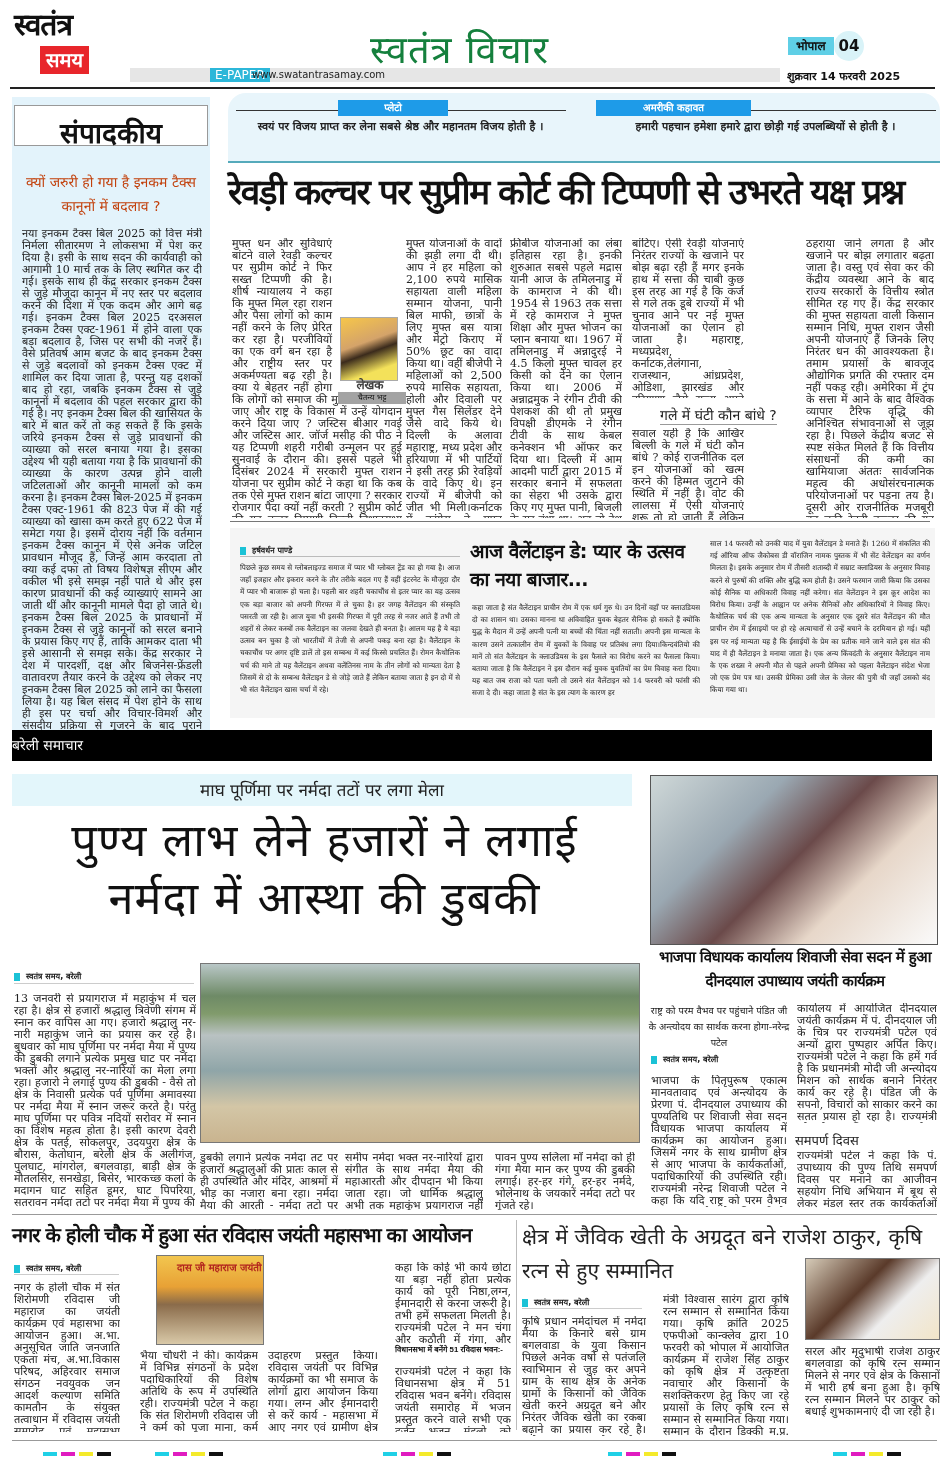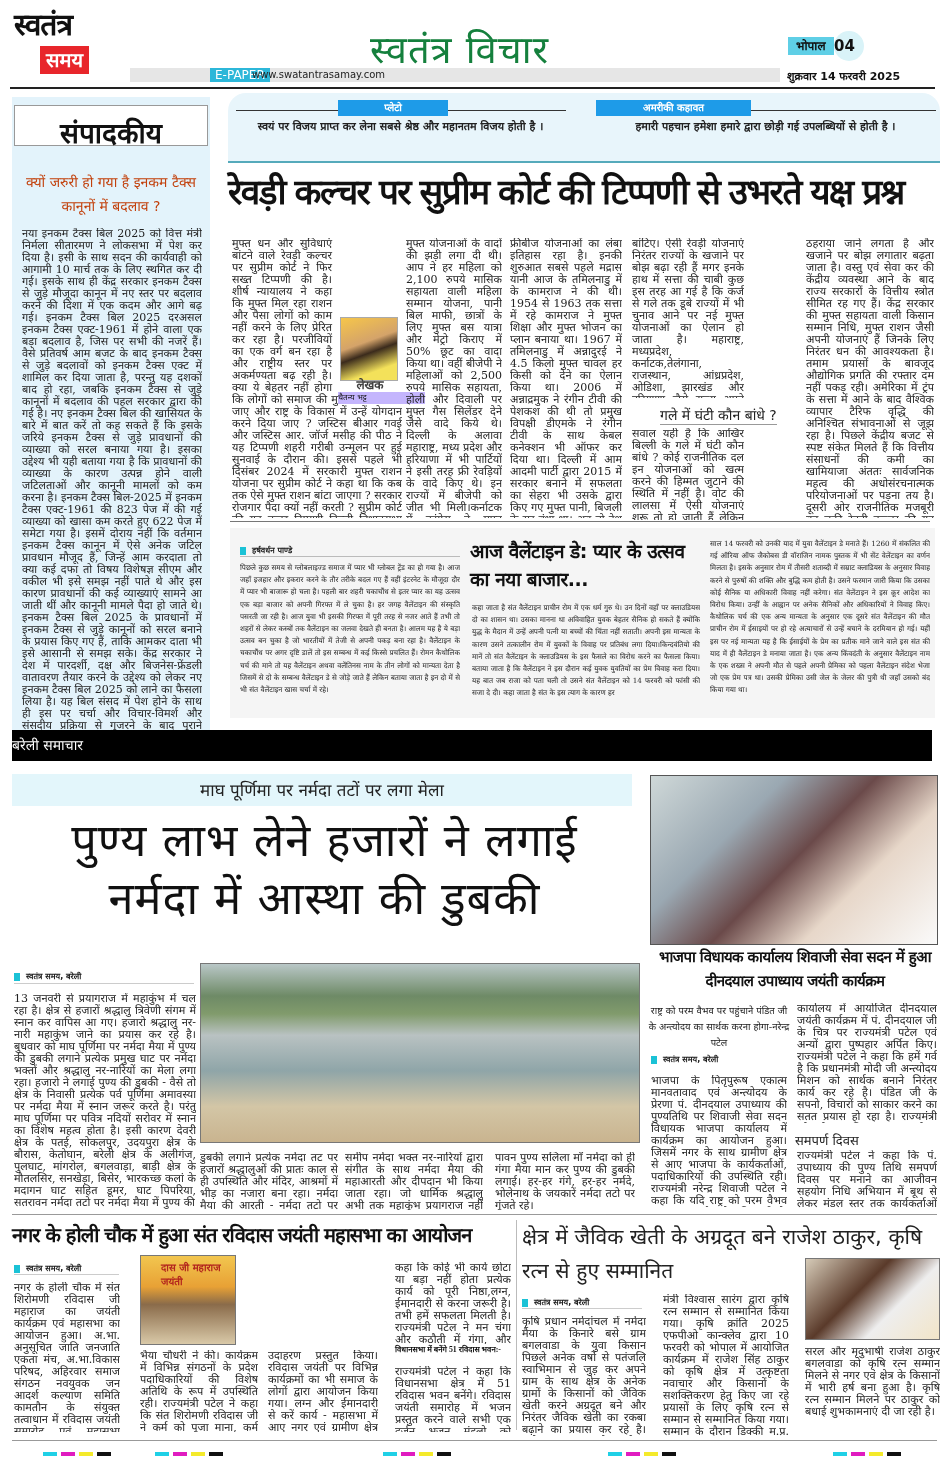--- a/index.html
+++ b/index.html
@@ -8,61 +8,61 @@
 p.txt{font-family:"DejaVu Serif",serif;font-size:11px;line-height:12px;text-align:justify;color:#222;overflow:hidden}
 
 #logo{left:14px;top:8px;width:82px;height:70px}
 #logo .l1{font-family:"DejaVu Sans",sans-serif;font-weight:bold;font-size:30px;line-height:34px;letter-spacing:-1px}
 #logo .l2{position:absolute;left:26px;top:38px;background:#e8262b;color:#fff;font-weight:bold;font-size:20px;line-height:28px;padding:0 6px}
 #mast-title{left:370px;top:22px;font-size:38px;color:#15803d;letter-spacing:1px}
 #epaper-bar{left:130px;top:68px;width:650px;height:14px;background:#e6e6e6}
 #epaper{left:210px;top:68px;background:#2cb7d9;color:#fff;font-size:12px;line-height:14px;padding:0 5px}
 #site{left:252px;top:68px;font-size:10px;line-height:14px;color:#222}
 #city{left:788px;top:37px;background:#5fcfe6;font-size:12px;font-weight:bold;padding:2px 8px;line-height:14px}
-#page-no{left:834px;top:31px;width:30px;height:30px;border-radius:15px;background:#d9f3f8;font-weight:bold;font-size:15px;text-align:left;line-height:30px}
+#page-no{left:834px;top:31px;width:30px;height:30px;border-radius:15px;background:#d9f3f8;font-weight:bold;font-size:15px;text-align:center;line-height:30px}
 #date{left:787px;top:68px;font-size:11px;font-weight:bold}
 #mast-rule{left:10px;top:87px;width:925px;height:2px;background:#222}
 
 #ed-panel{left:12px;top:97px;width:198px;height:640px;background:#e3f3fb}
 #ed-title-box{left:14px;top:105px;width:194px;height:41px;background:#fff;border:1px solid #999}
 #ed-title{width:100%;text-align:center;font-size:28px;font-weight:bold;line-height:55px}
 #ed-sub{left:14px;top:170px;width:194px;text-align:center;font-size:14px;line-height:24px;color:#c2410c}
 #ed-text{left:22px;top:228px;width:180px;height:510px}
 
 #quote-panel{left:228px;top:93px;width:712px;height:70px;background:#e8f5fb;border-radius:18px 18px 0 0;border-bottom:2px solid #5ab;}
 .q-head{position:absolute;background:#1e9be8;color:#fff;font-size:10px;font-weight:bold;text-align:center;line-height:16px}
 .q-line{position:absolute;height:1px;background:#333}
 .q-text{position:absolute;font-size:11px;font-weight:bold;color:#222;text-align:center;line-height:16px}
 
 #rev-head{left:228px;top:168px;width:712px;font-size:35px;font-weight:bold;letter-spacing:-1.5px;line-height:48px;white-space:nowrap;font-family:"DejaVu Sans Condensed","DejaVu Sans",sans-serif}
 .col{position:absolute}
 #writer-photo{left:340px;top:317px;width:58px;height:64px;background:linear-gradient(160deg,#f6c64a 0%,#d4a36a 40%,#3b2b1c 55%,#f3e15a 80%);border:1px solid #aaa}
 #writer-label{left:338px;top:376px;width:64px;text-align:center;font-size:12px;font-weight:bold;color:#404040}
-#writer-name{left:338px;top:392px;width:87px;text-align:left;font-size:8px;background:#c4b5fd;line-height:12px}
+#writer-name{left:338px;top:392px;width:68px;text-align:center;font-size:8px;background:#a3a3a3;line-height:12px}
 #subhead-gale{left:660px;top:405px;font-size:14px;color:#222;border-bottom:1px solid #999}
 .rule{position:absolute;background:#777;height:1px}
 
 #val-panel{left:230px;top:528px;width:705px;height:190px;background:#f5f5f5}
 .byline{position:absolute;font-size:8px;font-weight:bold;color:#222}
 .byline .sq{display:inline-block;width:6px;height:8px;background:#1bc2d6;margin-right:6px;vertical-align:middle}
 #val-head{left:470px;top:537px;width:230px;text-align:left;font-size:19px;font-weight:bold;line-height:28px;letter-spacing:-.5px}
 
 #sec-bar{left:12px;top:730px;width:920px;height:31px;background:#000;color:#fff;text-align:left;font-size:14px;line-height:31px}
 #magh{left:12px;top:774px;width:620px;height:32px;background:#e3f6fb;text-align:center;font-size:17px;line-height:32px;color:#222}
 #narmada-head{left:12px;top:812px;width:625px;text-align:center;font-size:45px;line-height:58px;letter-spacing:1px;color:#111}
 #narmada-photo{left:200px;top:963px;width:440px;height:180px;background:linear-gradient(180deg,#b9c7c7 0%,#6e8a66 18%,#819b6c 28%,#b9c2c2 40%,#8fa5a8 60%,#d3c6a6 80%,#c9b48f 100%);border:1px solid #777}
 #bjp-photo{left:650px;top:775px;width:288px;height:170px;background:linear-gradient(135deg,#cfd8d8 0%,#9aa8b2 30%,#6b4a4a 50%,#e7d7c9 70%,#fafafa 100%);border:1px solid #555}
 #bjp-head{left:650px;top:945px;width:290px;text-align:center;font-size:15px;font-weight:bold;line-height:24px;letter-spacing:-.6px}
 #bjp-deck{left:648px;top:1003px;width:142px;text-align:center;font-size:9.5px;line-height:16px;color:#222}
 #samarpan{left:795px;top:1131px;font-size:13px;color:#222}
 
 #ravi-head{left:12px;top:1220px;width:500px;font-size:20px;font-weight:bold;letter-spacing:-1px;line-height:30px;white-space:nowrap}
 #vsep{left:516px;top:1220px;width:1px;height:210px;background:#bbb}
 #org-head{left:522px;top:1220px;width:420px;font-size:21px;line-height:34px;color:#222}
-#ravi-photo{left:140px;top:1255px;width:96px;height:90px;background:linear-gradient(180deg,#f2c64f 0%,#e8a135 35%,#8a6b4a 55%,#d9c9a8 100%);border:1px solid #777}
+#ravi-photo{left:156px;top:1255px;width:108px;height:90px;background:linear-gradient(180deg,#f2c64f 0%,#e8a135 35%,#8a6b4a 55%,#d9c9a8 100%);border:1px solid #777}
 #org-photo{left:805px;top:1258px;width:135px;height:82px;background:linear-gradient(135deg,#d6cbb8 0%,#5a3a2a 40%,#eee 65%,#f2e5c8 100%);border:1px solid #777}
 .reg{position:absolute;top:1452px;height:4px;width:14px}
 </style>
 </head>
 <body>
 
 <div id="logo" class="abs">
   <div class="l1">स्वतंत्र</div>
   <div class="l2">समय</div>
 </div>
@@ -141,21 +141,21 @@
 <div id="ravi-head" class="abs">नगर के होली चौक में हुआ संत रविदास जयंती महासभा का आयोजन</div>
 <div class="byline" style="left:14px;top:1262px"><span class="sq"></span><span>स्वतंत्र समय, बरेली</span></div>
 <div class="rule" style="left:14px;top:1274px;width:105px;background:#ccc"></div>
 <p class="txt col" style="left:14px;top:1282px;width:106px;height:150px">नगर के होली चौक में संत शिरोमणी रविदास जी महाराज का जयंती कार्यक्रम एवं महासभा का आयोजन हुआ। अ.भा. अनुसूचित जाति जनजाति एकता मंच, अ.भा.विकास परिषद, अहिरवार समाज संगठन नवयुवक जन आदर्श कल्याण समिति कामतौन के संयुक्त तत्वाधान में रविदास जयंती समारोह एवं महासभा कार्यक्रम में क्षेत्र के विधायक एवं प्रदेश सरकार के राज्यमंत्री नरेन्द्र शिवाजी पटेल मुख्य अतिथि, कार्यक्रम की अध्यक्षता नपं. के अध्यक्ष हेमंत राजा</p>
 <div id="ravi-photo" class="abs">
   <div style="position:absolute;left:20px;top:4px;font-size:10px;font-weight:bold;color:#b3261e">दास जी महाराज जयंती</div>
 </div>
 <p class="txt col" style="left:140px;top:1350px;width:118px;height:82px">भैया चौधरी ने की। कार्यक्रम में विभिन्न संगठनों के प्रदेश पदाधिकारियों की विशेष अतिथि के रूप में उपस्थिति रही। राज्यमंत्री पटेल ने कहा कि संत शिरोमणी रविदास जी ने कर्म को पूजा माना, कर्म करते हुए भगवान को प्राप्त किया जा सकता है। इसका जीवंत</p>
 <p class="txt col" style="left:268px;top:1350px;width:110px;height:82px">उदाहरण प्रस्तुत किया। रविदास जयंती पर विभिन्न कार्यक्रमों का भी समाज के लोगों द्वारा आयोजन किया गया। लग्न और ईमानदारी से करें कार्य - महासभा में आए नगर एवं ग्रामीण क्षेत्र के महिला पुरूषों को सम्बोधित करते हुए राज्यमंत्री नरेन्द्र शिवाजी पटेल ने</p>
 <p class="txt col" style="left:395px;top:1262px;width:116px;height:82px">कहा कि कोई भी कार्य छोटा या बड़ा नहीं होता प्रत्येक कार्य को पूरी निष्ठा,लग्न, ईमानदारी से करना जरूरी है। तभी हमें सफलता मिलती है। राज्यमंत्री पटेल ने मन चंगा और कठौती में गंगा, और गंगा मैया को प्रगट करने वाली कथा भी सुनाई।</p>
-<div class="abs" style="left:395px;top:1344px;width:116px;font-size:7.8px;font-weight:bold;font-family:Liberation Serif, serif;line-height:11px">विधानसभा में बनेंगे 51 रविदास भवन:-</div>
+<div class="abs" style="left:395px;top:1344px;width:116px;font-size:7.8px;font-weight:bold;font-family:Liberation Sans, sans-serif;line-height:11px">विधानसभा में बनेंगे 51 रविदास भवन:-</div>
 <p class="txt col" style="left:395px;top:1366px;width:116px;height:66px">राज्यमंत्री पटेल ने कहा कि विधानसभा क्षेत्र में 51 रविदास भवन बनेंगे। रविदास जयंती समारोह में भजन प्रस्तुत करने वाले सभी एक दर्जन भजन मंडलो को वाद्ययंत्र खरीदने 10-10 हजार रू. देने की घोषणा की।</p>
 <div id="vsep" class="abs"></div>
 
 <div id="org-head" class="abs">क्षेत्र में जैविक खेती के अग्रदूत बने राजेश ठाकुर, कृषि रत्न से हुए सम्मानित</div>
 <div class="byline" style="left:522px;top:1296px"><span class="sq"></span><span>स्वतंत्र समय, बरेली</span></div>
 <div class="rule" style="left:522px;top:1308px;width:120px;background:#ccc"></div>
 <p class="txt col" style="left:522px;top:1316px;width:124px;height:120px">कृषि प्रधान नर्मदांचल में नर्मदा मैया के किनारे बसे ग्राम बगलवाडा के युवा किसान पिछले अनेक वर्षो से पतंजलि स्वाभिमान से जुड़ कर अपने ग्राम के साथ क्षेत्र के अनेक ग्रामों के किसानों को जैविक खेती करने अग्रदूत बने और निरंतर जैविक खेती का रकबा बढ़ाने का प्रयास कर रहे है। राजेश ठाकुर को नरोन्हा प्रशासन एवं प्रबंधकीय अकादमी भोपाल में आयोजित कार्यक्रम में प्रदेश के सहकारिता खेल युवक कल्याण</p>
 <p class="txt col" style="left:663px;top:1294px;width:126px;height:142px">मंत्री विश्वास सारंग द्वारा कृषि रत्न सम्मान से सम्मानित किया गया। कृषि क्रांति 2025 एफपीओ कान्क्लेव द्वारा 10 फरवरी को भोपाल में आयोजित कार्यक्रम में राजेश सिंह ठाकुर को कृषि क्षेत्र में उत्कृष्टता नवाचार और किसानों के सशक्तिकरण हेतु किए जा रहे प्रयासों के लिए कृषि रत्न से सम्मान से सम्मानित किया गया। सम्मान के दौरान डिक्की म.प्र. के डॉ. अनिल सिरवैया, भूमिवं आर्गेनिक्स की प्रतिभा तिवारी, सर्च एण्ड रिसर्च डेवलपमेंट सोसायटी की डॉ. मोनिका जैन सहित अन्यों की उपस्थिति रही। सीधे</p>
 <div id="org-photo" class="abs"></div>
 <p class="txt col" style="left:805px;top:1346px;width:135px;height:90px">सरल और मृदुभाषी राजेश ठाकुर बगलवाडा को कृषि रत्न सम्मान मिलने से नगर एवं क्षेत्र के किसानों में भारी हर्ष बना हुआ है। कृषि रत्न सम्मान मिलने पर ठाकुर को बधाई शुभकामनाएं दी जा रही है।</p>

